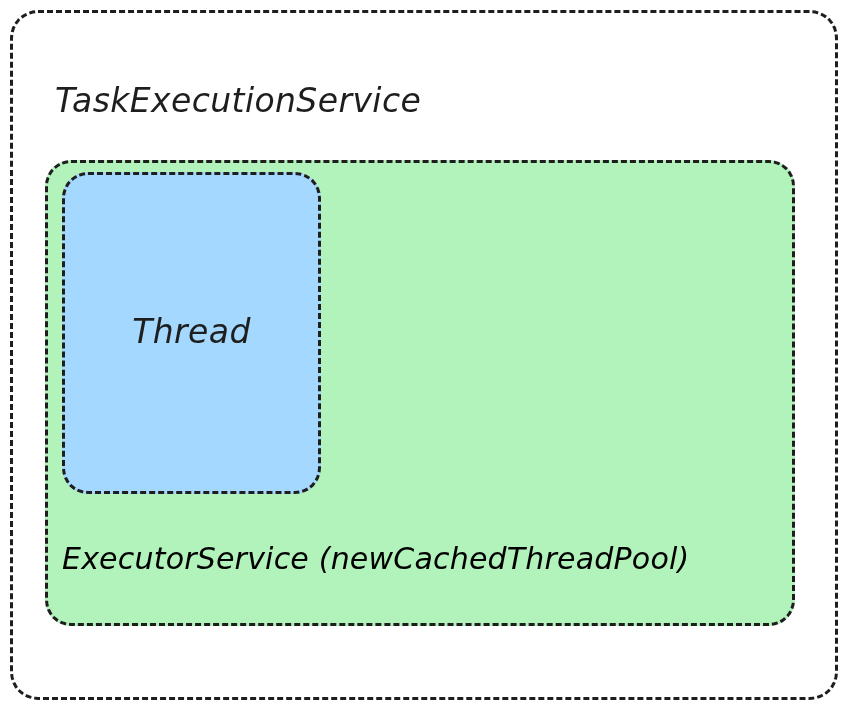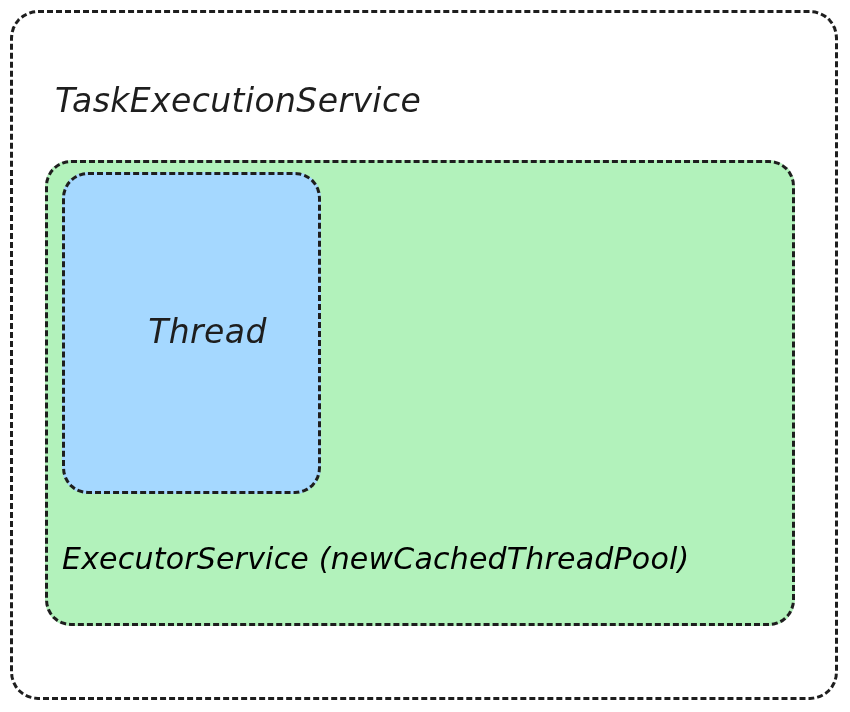--- a/index.html
+++ b/index.html
@@ -80,21 +80,20 @@
   }
 
   #thread-label {
     left: 0px;
     top: 315px;
     width: 383px;
     text-align: center;
     font-size: 33px;
     font-style: italic;
     font-weight: 500;
-    padding-left: 16px;
   }
 
   #executor-label {
     left: 62px;
     top: 544px;
     font-size: 30px;
     font-style: italic;
     font-weight: 500;
     color: #000000;
     letter-spacing: 0.2px;

